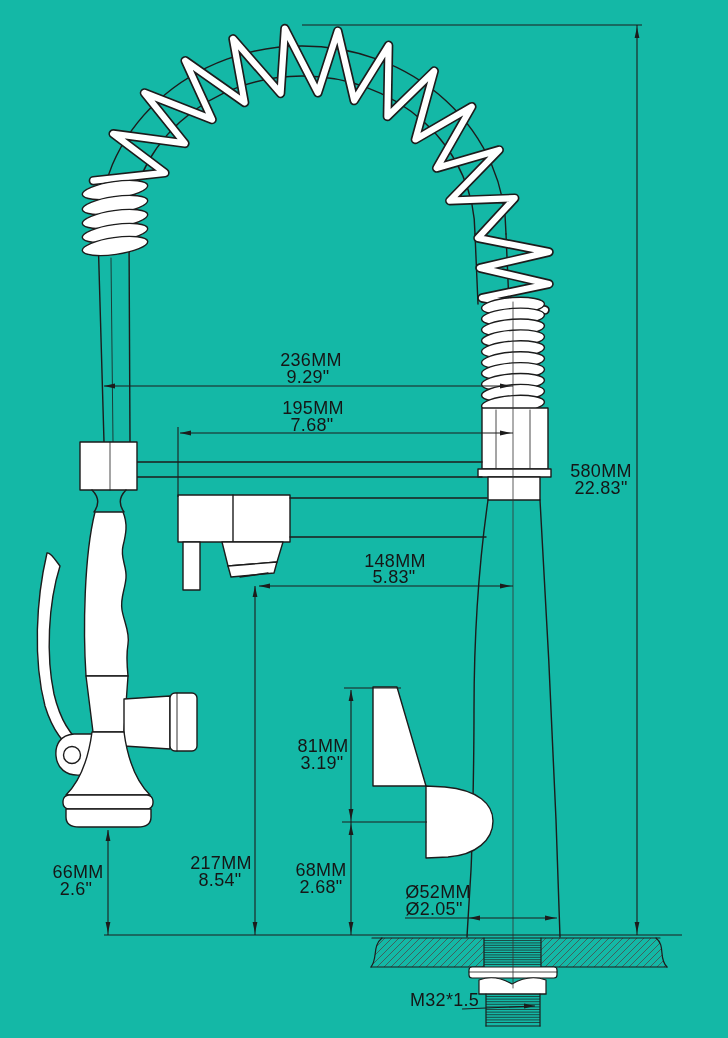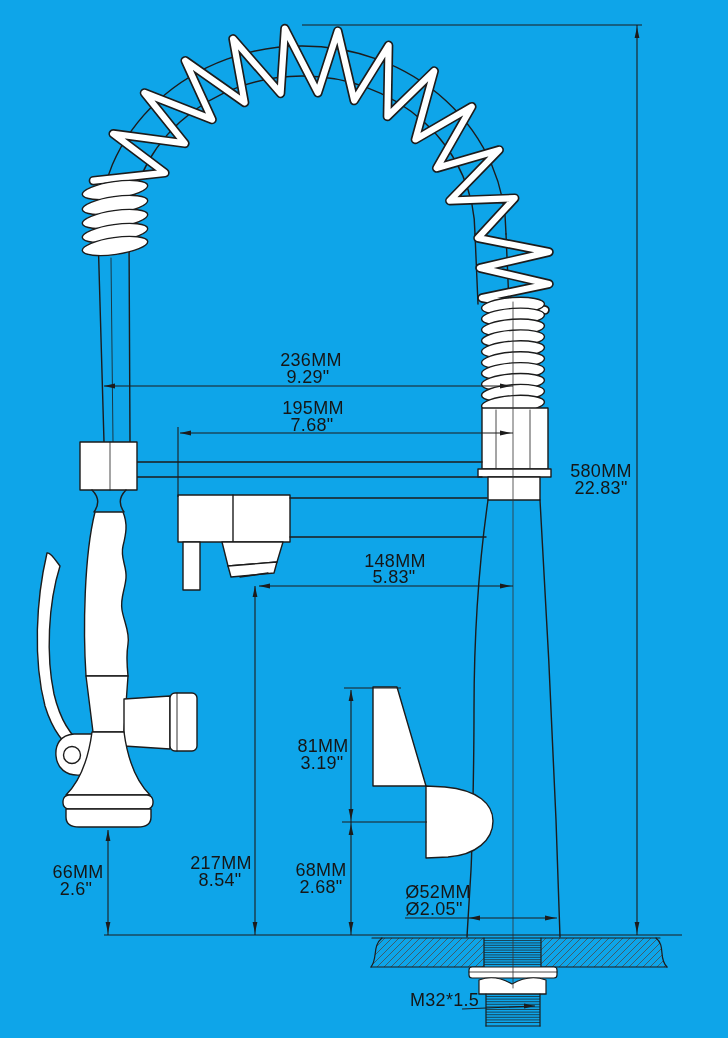--- a/index.html
+++ b/index.html
@@ -1,16 +1,16 @@
 <!DOCTYPE html>
 <html><head>
 <meta charset="utf-8">
 <style>
   html,body{margin:0;padding:0;background:#fff;}
-  #stage{position:relative;width:728px;height:1038px;background:#0ea5e9;overflow:hidden;}
+  #stage{position:relative;width:728px;height:1038px;background:#14b8a6;overflow:hidden;}
   svg{display:block;}
   text{font-family:"Liberation Sans","DejaVu Sans",sans-serif;font-size:18px;fill:#161616;letter-spacing:.3px;}
 </style>
 </head>
 <body>
 
 <div id="stage">
 <svg width="728" height="1038" viewBox="0 0 728 1038">
   <defs>
     <pattern id="hatch" width="7" height="7" patternUnits="userSpaceOnUse">

